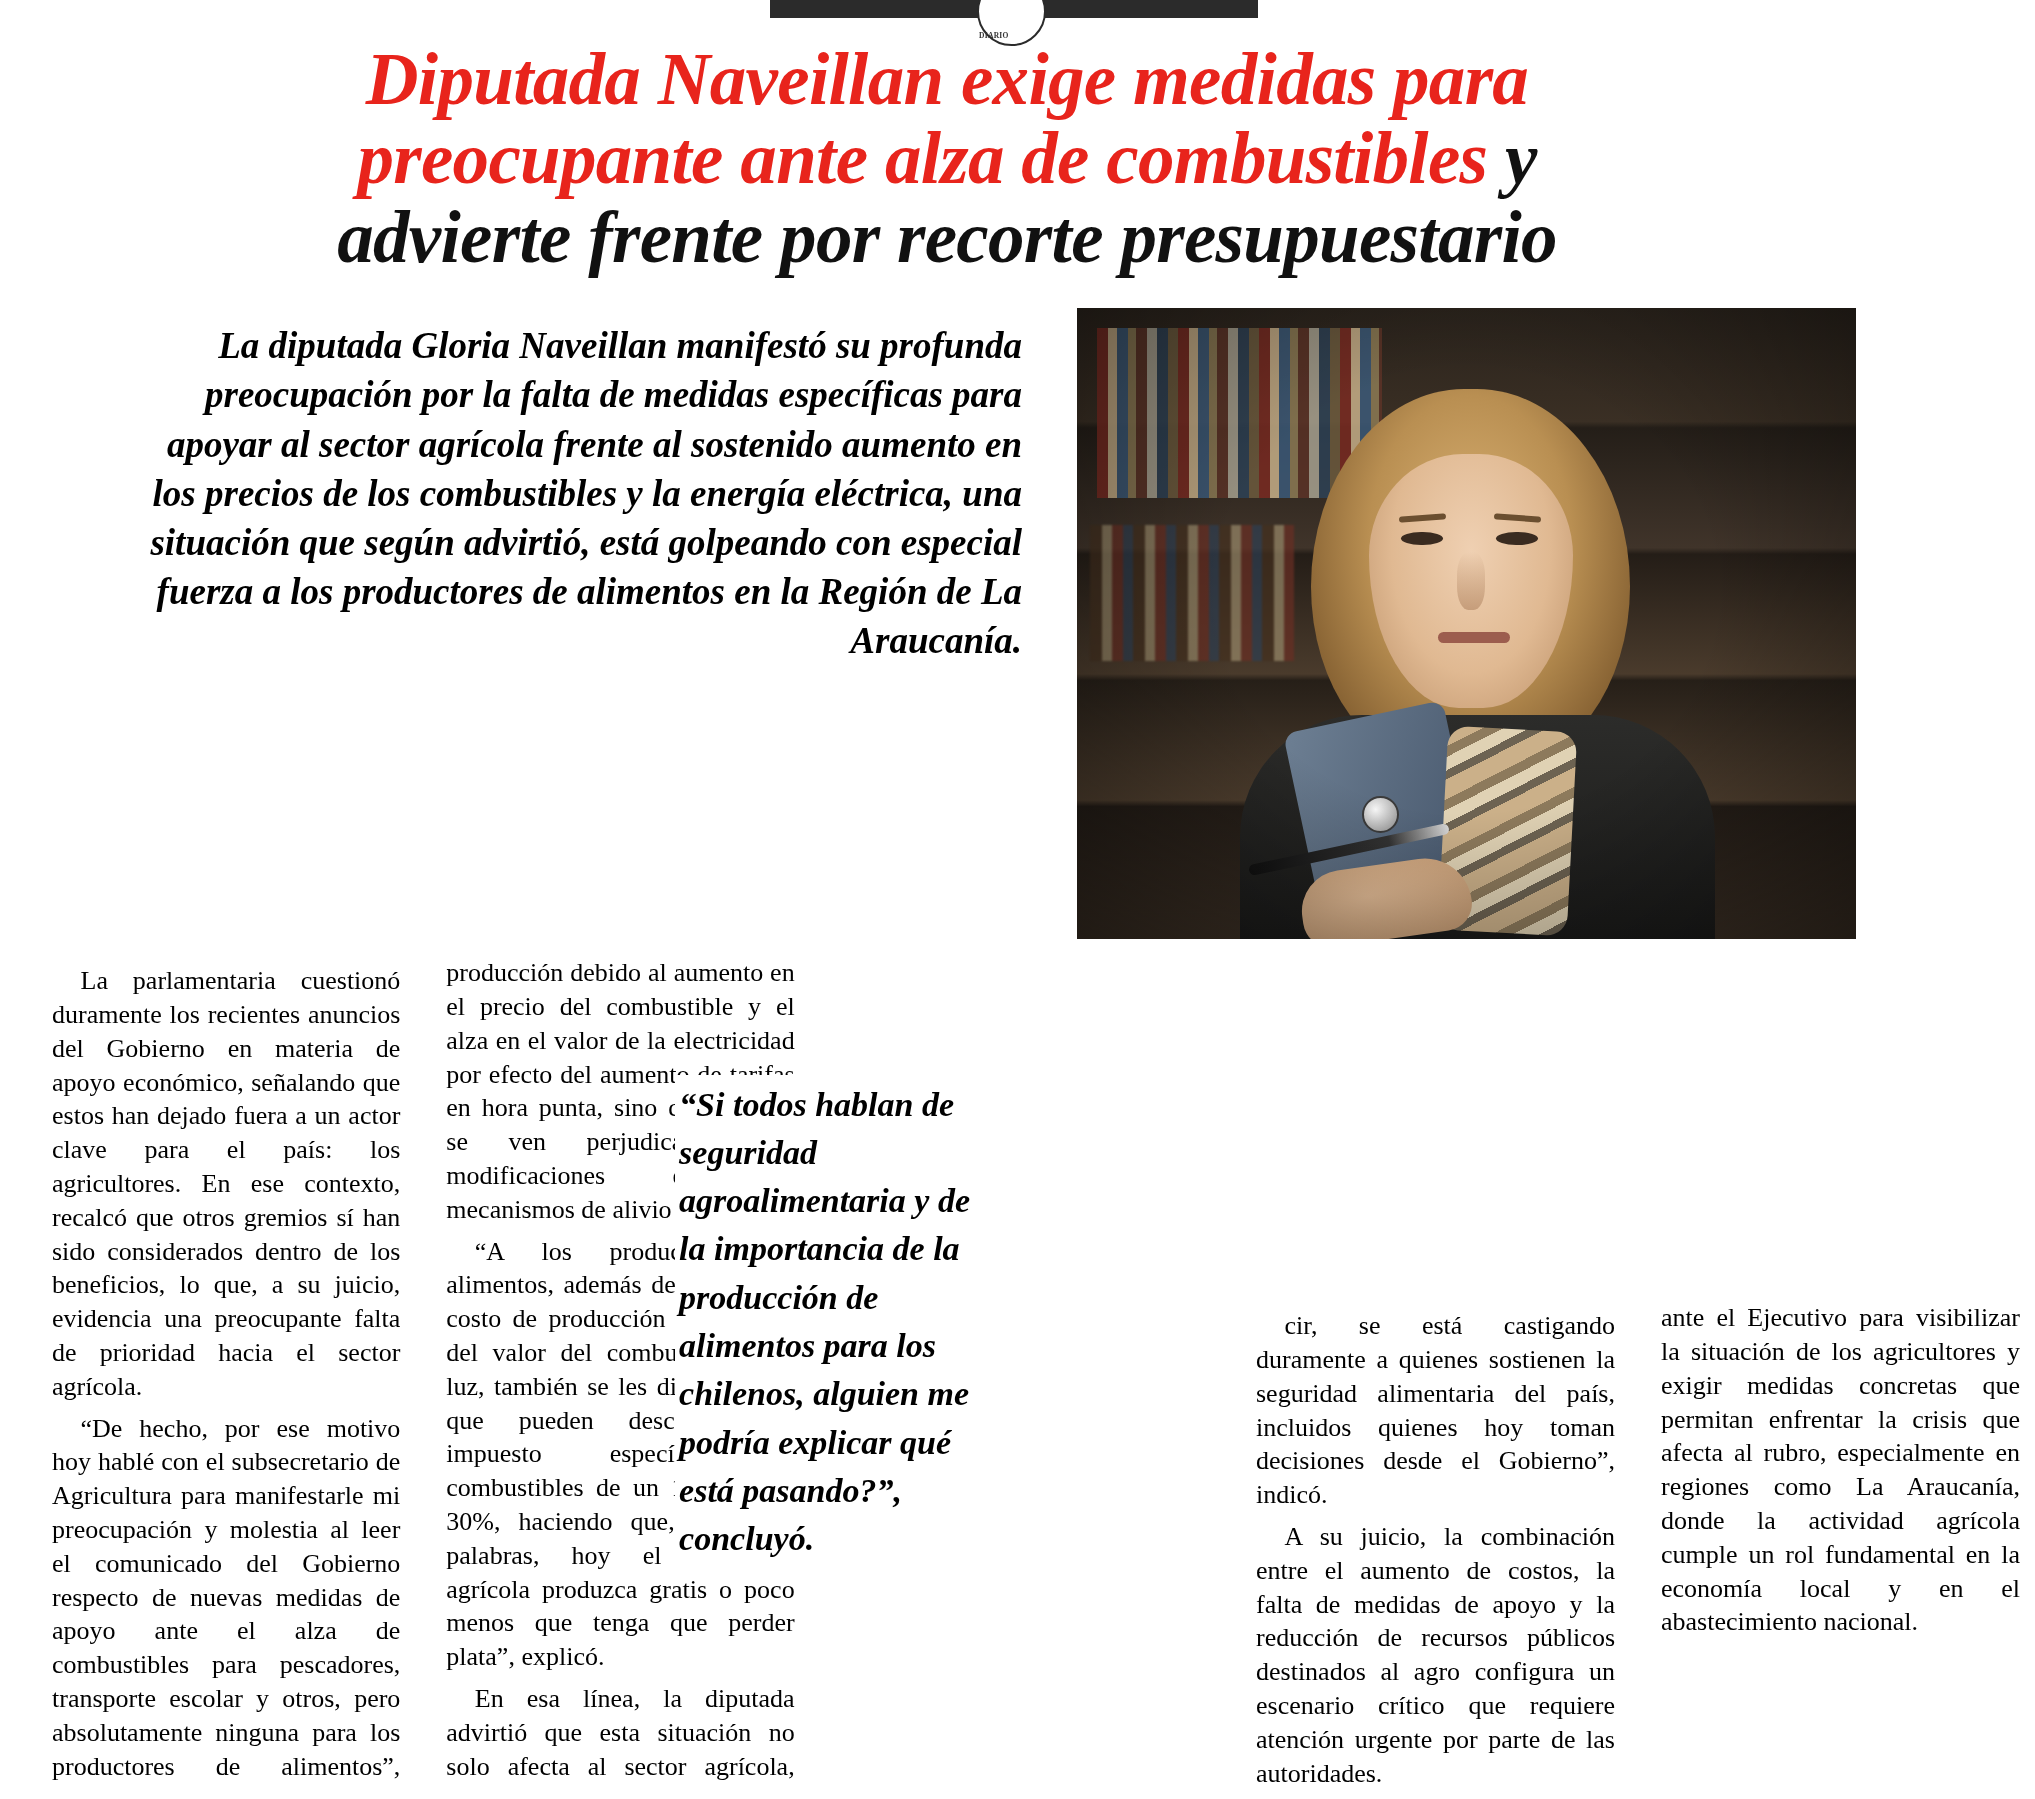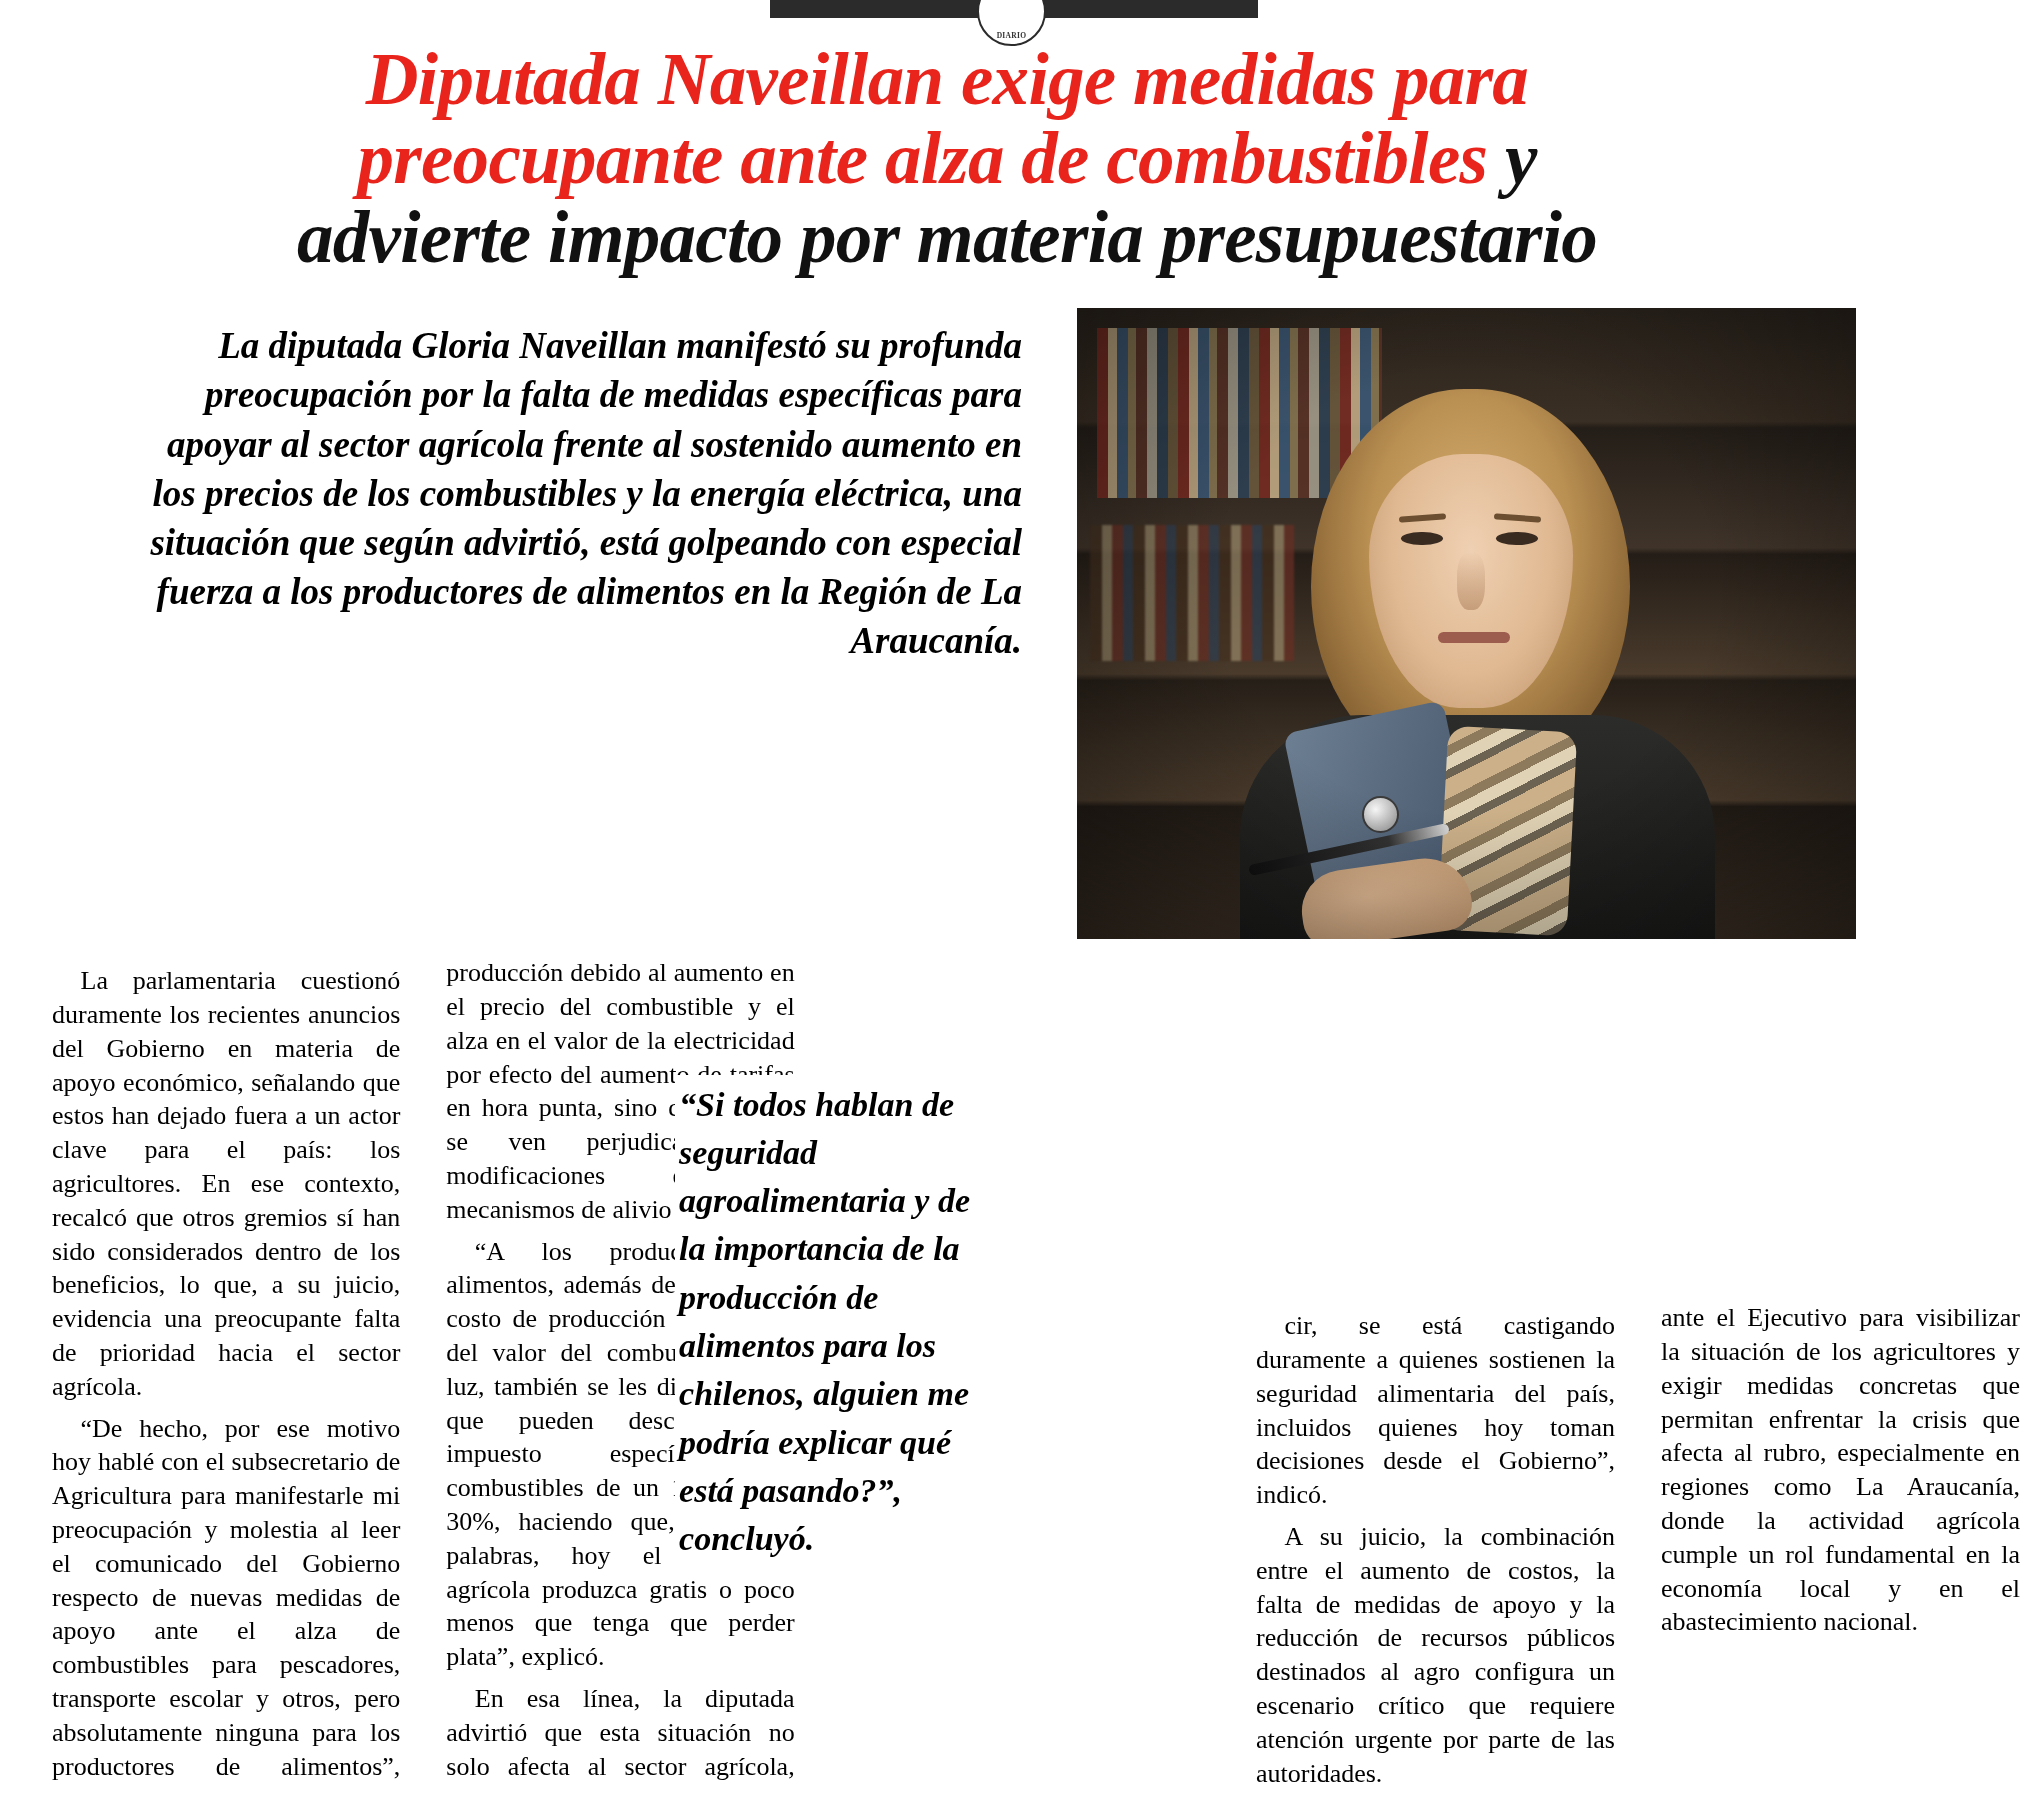--- a/index.html
+++ b/index.html
@@ -33,21 +33,20 @@
     height: 65px;
     border-radius: 50%;
     background: #ffffff;
     border: 2px solid #2b2b2b;
   }
   .top-bar-circle span {
     position: absolute;
     bottom: 4.1px;
     left: 0;
     right: 0;
-    text-align: center;
     font-size: 7.5px;
     font-weight: bold;
     color: #333;
     letter-spacing: 0.3px;
   }
 
   .page {
     position: absolute;
     top: 29px;
     left: 0;
@@ -283,21 +282,21 @@
 <div class="top-bar"></div>
 <div class="top-bar-circle">
   <span>DIARIO</span>
 </div>
 
 <div class="page">
 
   <h1 class="headline">
     <span class="red">Diputada Naveillan exige medidas para</span><br>
     <span class="red">preocupante ante alza de combustibles</span><span class="blk"> y</span><br>
-    <span class="blk">advierte impacto por materia presupuestario</span>
+    <span class="blk">advierte frente por recorte presupuestario</span>
   </h1>
 
   <div class="lead-wrap">
     <div class="lead">La diputada Gloria Naveillan manifestó su profunda preocupación por la falta de medidas específicas para apoyar al sector agrícola frente al sostenido aumento en los precios de los combustibles y la energía eléctrica, una situación que según advirtió, está golpeando con especial fuerza a los productores de alimentos en la Región de La Araucanía.</div>
     <div class="photo-col">
       <div class="photo">
         <div class="ph-bookshelf"></div>
         <div class="ph-books"></div>
         <div class="ph-books2"></div>
         <div class="ph-hair"></div>

